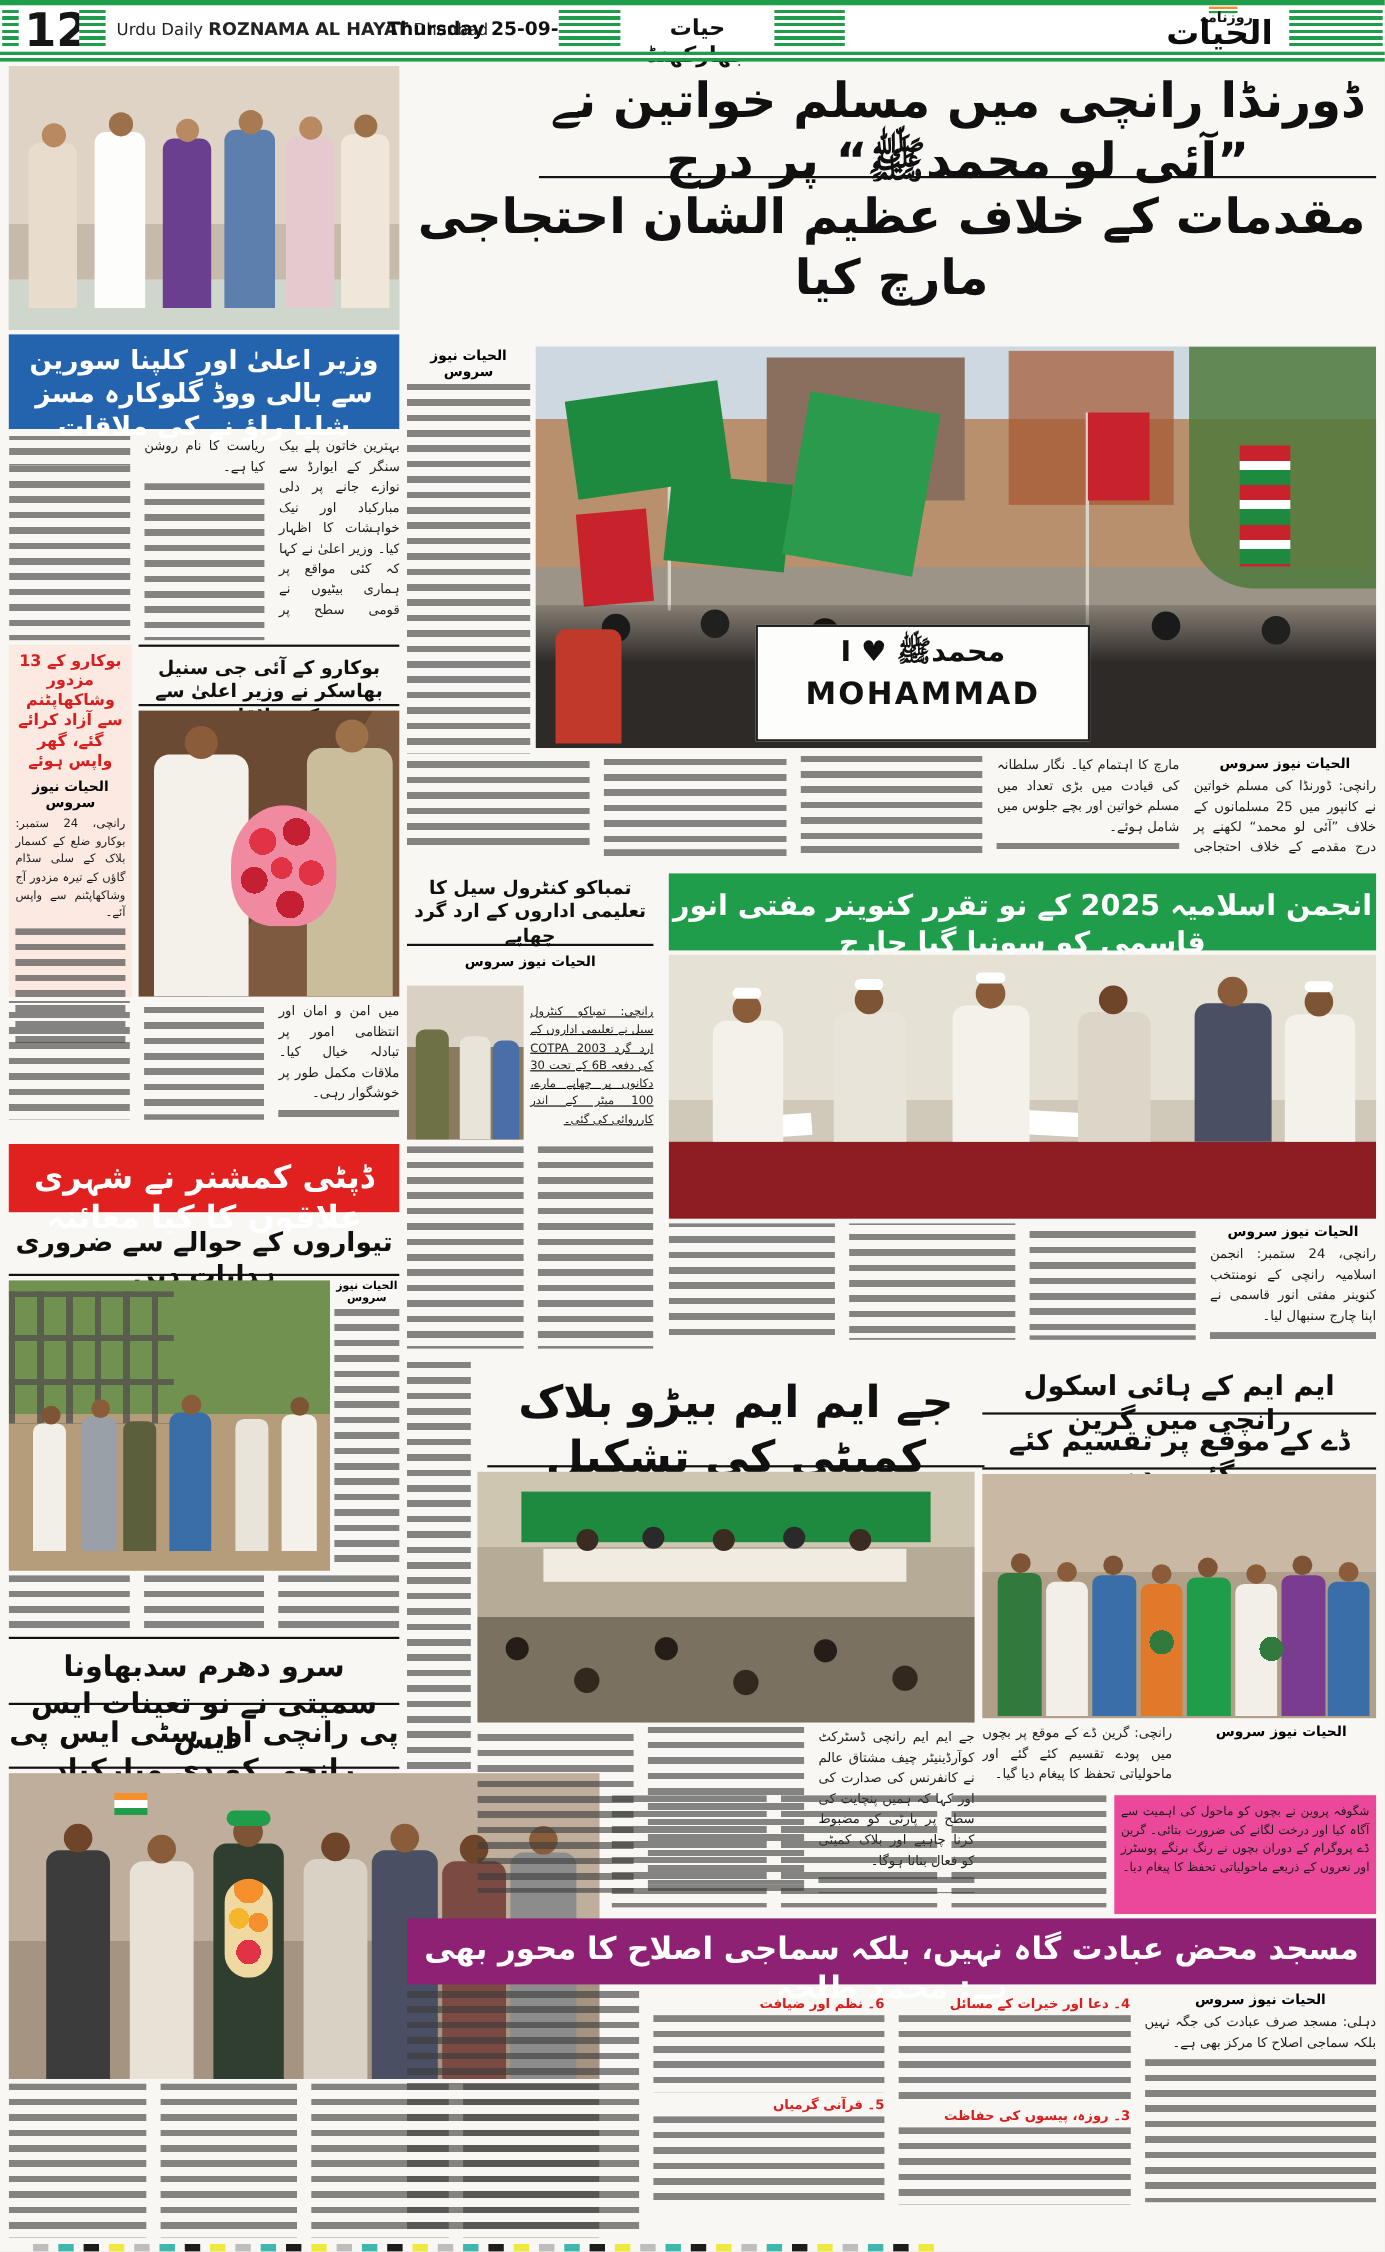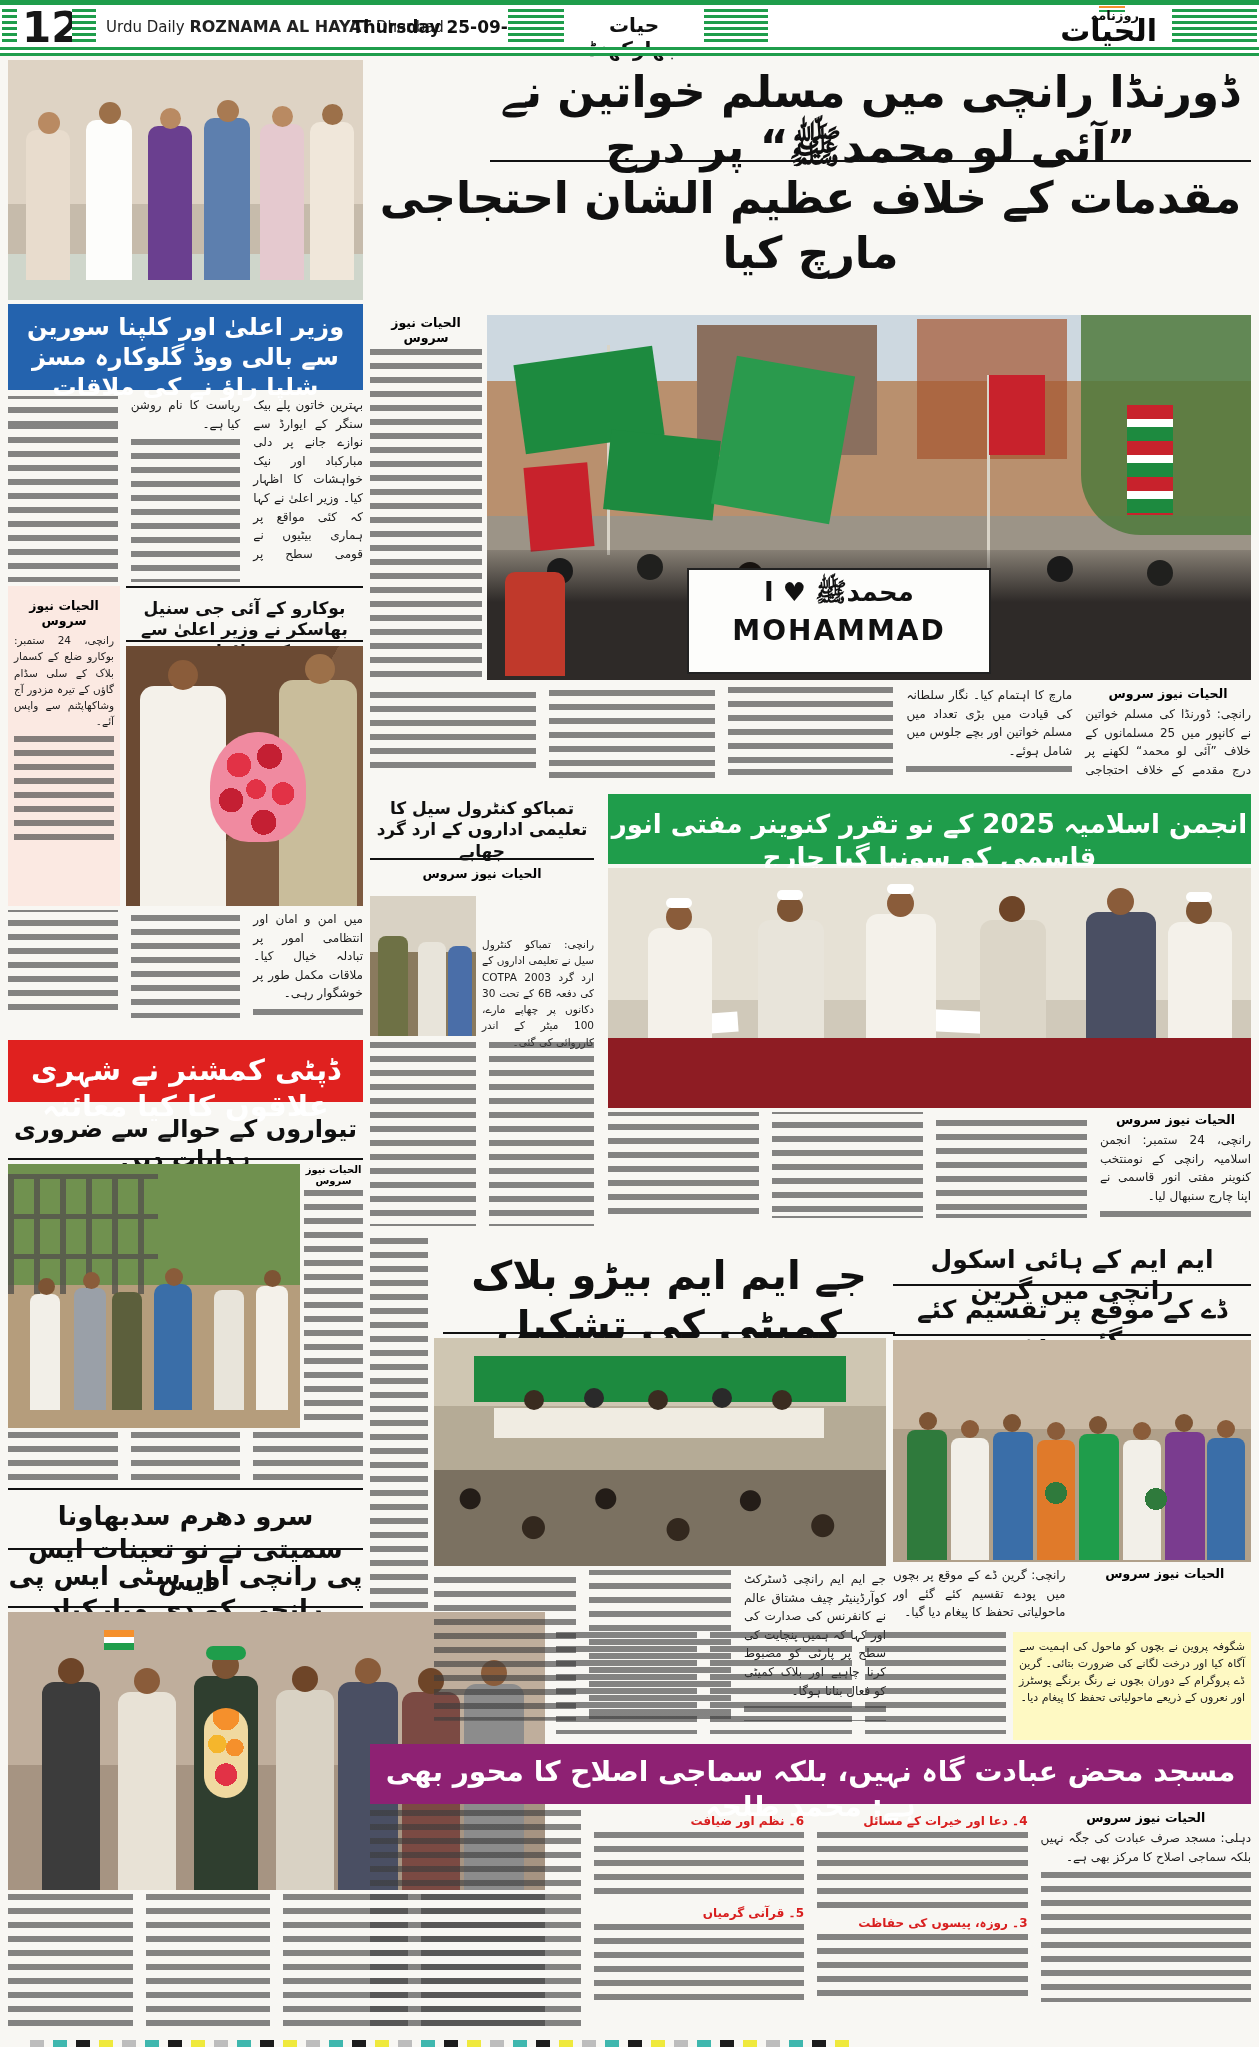--- a/index.html
+++ b/index.html
@@ -26,21 +26,21 @@
   .rule-t{border-top:2px solid #111;}
   
   .photo{position:absolute;overflow:hidden;background:#cfc8bc;}
   .ph-shape{position:absolute;}
   .head{border-radius:50%;}
   .banner-box{position:absolute;background:#fdfdfb;border:2px solid #222;color:#111;text-align:center;}
   .flagpole{position:absolute;width:3px;background:#d9d4c8;}
   .tick{width:14px;height:7px;margin-right:9px;flex:0 0 auto;}
   .redtxt{color:#d81f1f;font-weight:bold;}
   .point{direction:rtl;font-size:12px;font-weight:bold;color:#d81f1f;margin:4px 0;text-align:right;}
-  .greenboxed{background:#fef9c3;}
+  .greenboxed{background:#ec4899;}
   .pinkboxed{background:#fbe9e2;}
 </style>
 </head>
 <body>
 
 <div class="page">
 
   <div class="abs greenbar" style="left:0;top:0;width:1259px;height:5px;"></div>
   <div class="abs" style="left:0;top:5px;width:1259px;height:42px;background:#fff;">
     <div class="abs stp" style="left:2px;top:4px;width:15px;height:34px;"></div>
@@ -82,20 +82,21 @@
 
   <div class="abs uh" style="left:8px;top:304px;width:355px;height:86px;background:#2463ae;color:#fff;font-size:24px;padding:8px 10px;box-sizing:border-box;">وزیر اعلیٰ اور کلپنا سورین سے بالی ووڈ گلوکارہ مسز شلپا راؤ نے کی ملاقات</div>
 
   <div class="abs cols" style="left:8px;top:396px;width:355px;height:186px;column-count:3;">
     <p class="snip">بہترین خاتون پلے بیک سنگر کے ایوارڈ سے نوازے جانے پر دلی مبارکباد اور نیک خواہشات کا اظہار کیا۔ وزیر اعلیٰ نے کہا کہ کئی مواقع پر ہماری بیٹیوں نے قومی سطح پر ریاست کا نام روشن کیا ہے۔</p>
     <div class="sim fill" style="height:170px;"></div>
     <div class="sim fill" style="height:170px;"></div>
   </div>
 
   <div class="abs pinkboxed" style="left:8px;top:586px;width:112px;height:320px;padding:6px;box-sizing:border-box;">
+    <div class="uh redtxt" style="font-size:14.5px;color:#d81f1f;">بوکارو کے 13 مزدور وشاکھاپٹنم سے آزاد کرائے گئے، گھر واپس ہوئے</div>
     <div class="byline" style="margin-top:6px;">الحیات نیوز سروس</div>
     <p class="snip" style="font-size:10.5px;">رانچی، 24 ستمبر: بوکارو ضلع کے کسمار بلاک کے سلی سڈام گاؤں کے تیرہ مزدور آج وشاکھاپٹنم سے واپس آئے۔</p>
     <div class="sim fill" style="height:110px;"></div>
   </div>
 
   <div class="abs uh rule-t rule-b" style="left:126px;top:586px;width:237px;height:56px;font-size:17px;padding-top:10px;box-sizing:border-box;">بوکارو کے آئی جی سنیل بھاسکر نے وزیر اعلیٰ سے کی ملاقات</div>
 
   <div class="photo" style="left:126px;top:646px;width:237px;height:260px;background:linear-gradient(120deg,#6b4a33 0 55%,#7d5a40 55% 100%);">
     <div class="ph-shape" style="left:14px;top:40px;width:86px;height:220px;background:#f4f1ea;border-radius:14px 14px 0 0;"></div>
     <div class="ph-shape head" style="left:42px;top:14px;width:30px;height:30px;background:#8a5c3a;"></div>
@@ -210,21 +211,21 @@
 
   <div class="abs uh rule-b" style="left:370px;top:794px;width:224px;height:66px;font-size:17px;padding-top:4px;box-sizing:border-box;">تمباکو کنٹرول سیل کا تعلیمی اداروں کے ارد گرد چھاپے</div>
   <div class="abs" style="left:370px;top:866px;width:224px;height:30px;">
     <div class="byline">الحیات نیوز سروس</div>
   </div>
   <div class="photo" style="left:370px;top:896px;width:106px;height:140px;background:linear-gradient(to bottom,#d9d2c4 0 40%,#8a7a5e 40% 100%);">
     <div class="ph-shape" style="left:8px;top:40px;width:30px;height:100px;background:#6e7145;border-radius:8px 8px 0 0;"></div>
     <div class="ph-shape" style="left:48px;top:46px;width:28px;height:94px;background:#e8e4da;border-radius:8px 8px 0 0;"></div>
     <div class="ph-shape" style="left:78px;top:50px;width:24px;height:90px;background:#4a6ea8;border-radius:8px 8px 0 0;"></div>
   </div>
-  <div class="abs" style="left:482px;top:936px;width:112px;height:140px;">
+  <div class="abs" style="left:482px;top:912px;width:112px;height:140px;text-decoration:underline;">
     <p class="snip" style="font-size:10.5px;">رانچی: تمباکو کنٹرول سیل نے تعلیمی اداروں کے ارد گرد COTPA 2003 کی دفعہ 6B کے تحت 30 دکانوں پر چھاپے مارے، 100 میٹر کے اندر کارروائی کی گئی۔</p>
   </div>
   <div class="abs cols" style="left:370px;top:1042px;width:224px;height:190px;column-count:2;">
     <div class="sim fill" style="height:184px;"></div>
     <div class="sim fill" style="height:184px;"></div>
   </div>
 
   <div class="abs uh" style="left:608px;top:794px;width:643px;height:70px;background:#1f9d4b;color:#fff;font-size:26px;padding-top:14px;box-sizing:border-box;">انجمن اسلامیہ 2025 کے نو تقرر کنوینر مفتی انور قاسمی کو سونپا گیا چارج</div>
   <div class="photo" style="left:608px;top:868px;width:643px;height:240px;background:linear-gradient(to bottom,#e6e1d5 0 55%,#d0c9ba 55% 100%);">
     <div class="ph-shape" style="left:0;bottom:0;width:643px;height:70px;background:#8e1c23;"></div>

